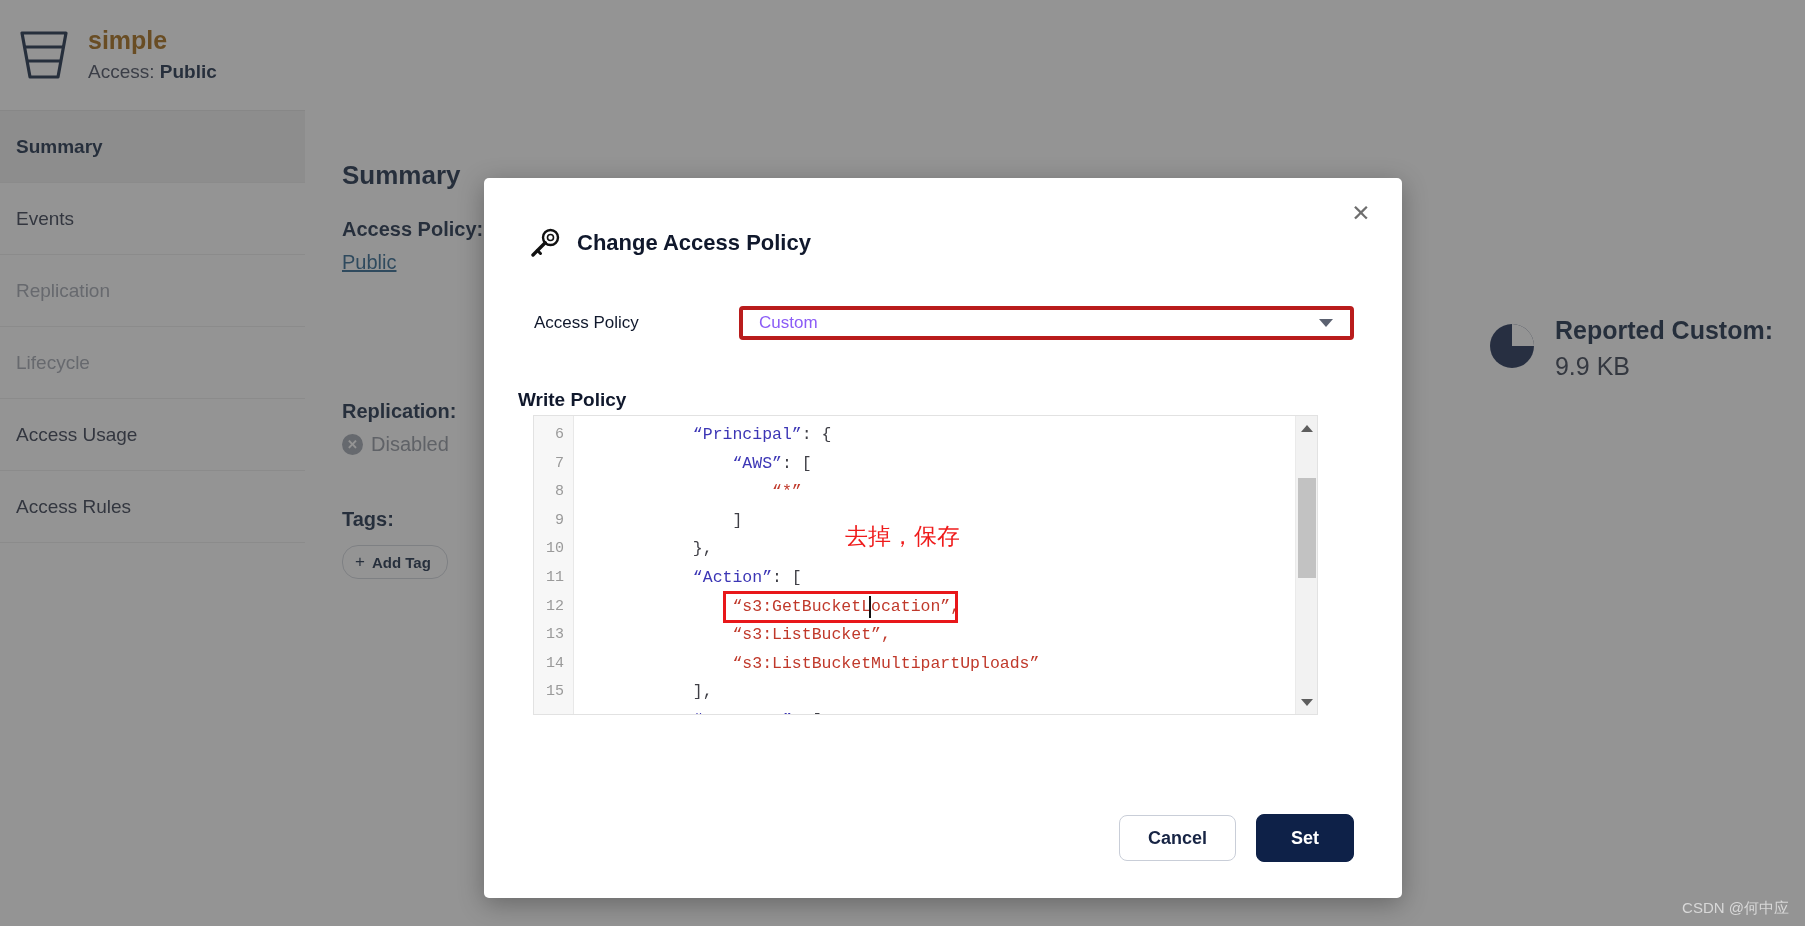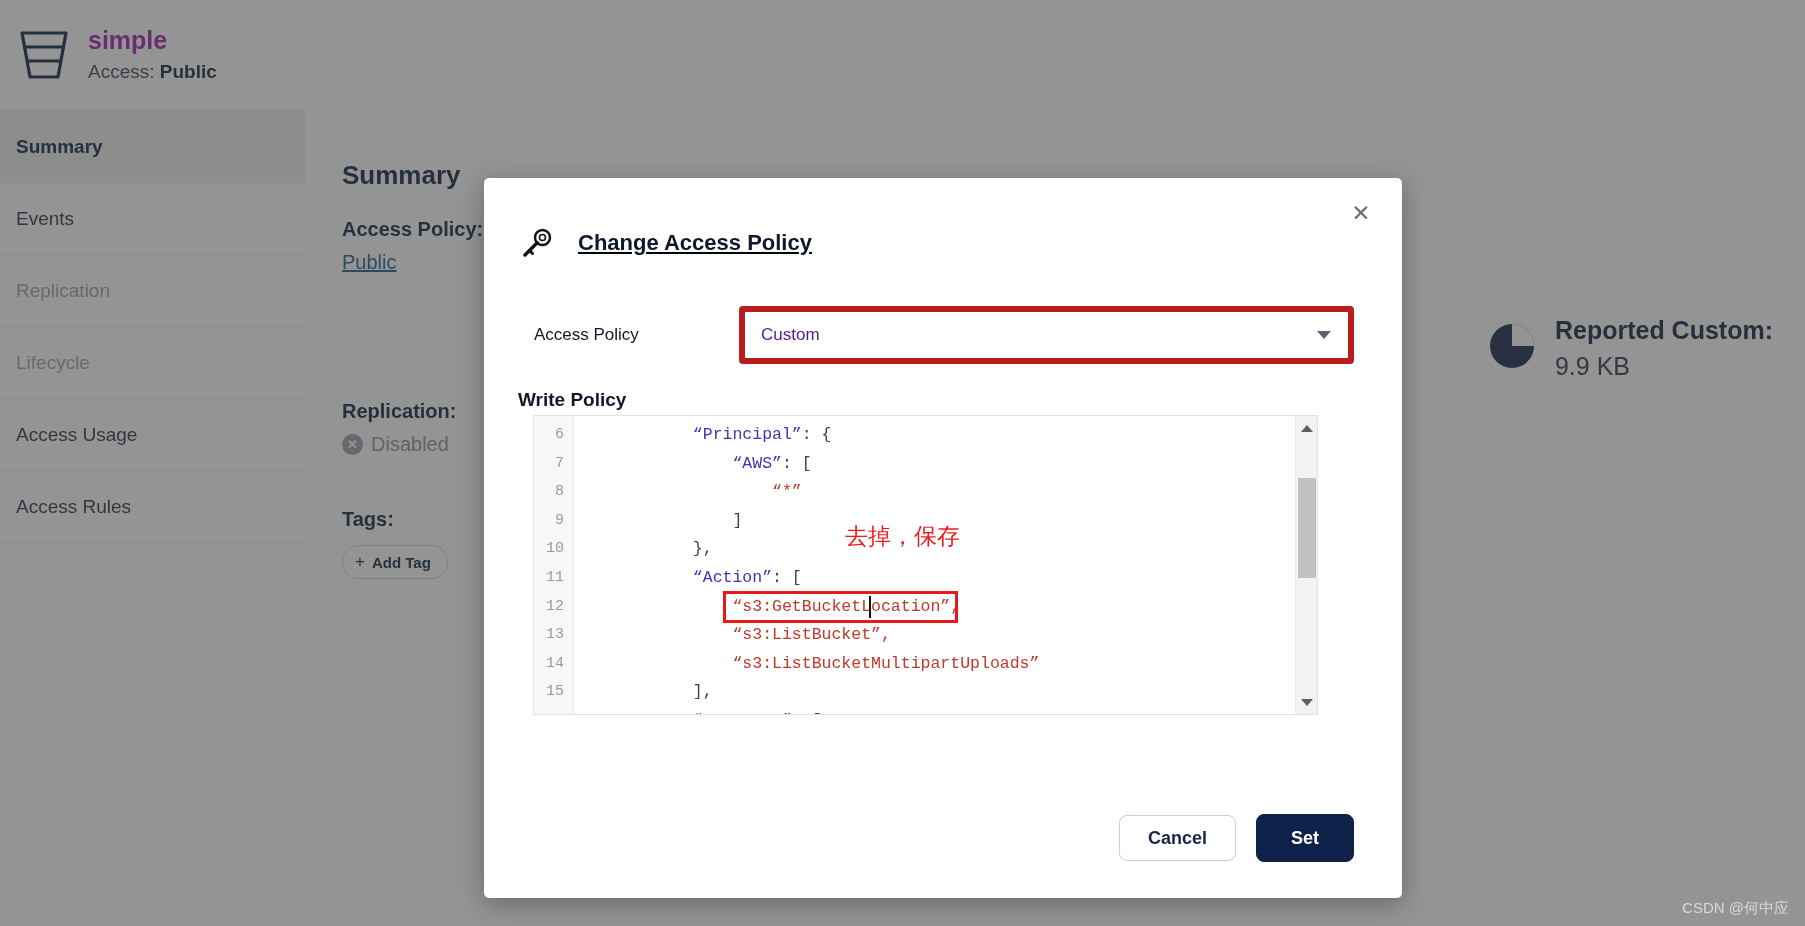--- a/index.html
+++ b/index.html
@@ -13,21 +13,21 @@
 
   
   .page { position: absolute; inset: 0; background: #ffffff; }
 
   .bucket-header {
     position: absolute; left: 0; top: 0; width: 1805px; height: 110px;
     display: flex; align-items: center; padding-left: 18px;
     background: #ffffff;
   }
   .bucket-icon { width: 52px; height: 54px; margin-right: 18px; flex: none; }
-  .bucket-title { font-size: 25px; font-weight: 700; color: #a21caf; line-height: 1.1; }
+  .bucket-title { font-size: 25px; font-weight: 700; color: #a16207; line-height: 1.1; }
   .bucket-sub { font-size: 19px; color: #3b4256; margin-top: 6px; }
   .bucket-sub b { font-weight: 700; color: #0d1f3c; }
 
   .sidebar {
     position: absolute; left: 0; top: 110px; width: 305px; height: 440px;
     border-top: 1px solid #e3e3e3; background: #fff;
   }
   .side-item {
     height: 72px; display: flex; align-items: center; padding-left: 16px;
     font-size: 19px; color: #283044; border-bottom: 1px solid #ececec;
@@ -67,29 +67,29 @@
   
   .modal {
     position: absolute; left: 484px; top: 178px; width: 918px; height: 720px;
     background: #fff; border-radius: 5px; box-shadow: 0 6px 26px rgba(0,0,0,0.3);
   }
   .modal-close {
     position: absolute; right: 26px; top: 20px; width: 30px; height: 30px;
     display: flex; align-items: center; justify-content: center;
     color: #6e6e6e; font-size: 23px; cursor: pointer; line-height: 1;
   }
-  .modal-title-row { position: absolute; left: 38px; top: 50px; display: flex; align-items: center; gap: 26px; text-decoration: underline; }
+  .modal-title-row { position: absolute; left: 46px; top: 50px; display: flex; align-items: center; gap: 17px; }
   .key-icon { width: 30px; height: 30px; flex: none; }
   .modal-title { font-size: 22px; font-weight: 700; color: #10182c; }
 
   .field-row { position: absolute; left: 50px; top: 128px; right: 48px; display: flex; align-items: center; }
   .field-label { font-size: 17px; color: #10182c; width: 205px; flex: none; }
   .select {
-    position: relative; flex: 1; height: 58px; border: 6px solid #b91c1c; border-radius: 4px;
-    display: flex; align-items: center; padding: 0 16px; font-size: 17px; color: #4c1d95;
+    position: relative; flex: 1; height: 34px; border: 4px solid #b91c1c; border-radius: 4px;
+    display: flex; align-items: center; padding: 0 16px; font-size: 17px; color: #8b5cf6;
     background: #fff; cursor: pointer;
   }
   .caret {
     position: absolute; right: 17px; top: 50%; transform: translateY(-50%);
     width: 0; height: 0; border-left: 7px solid transparent; border-right: 7px solid transparent;
     border-top: 8px solid #5b6170;
   }
 
   .wp-label { position: absolute; left: 34px; top: 211px; font-size: 19px; font-weight: 700; color: #10182c; }
 

